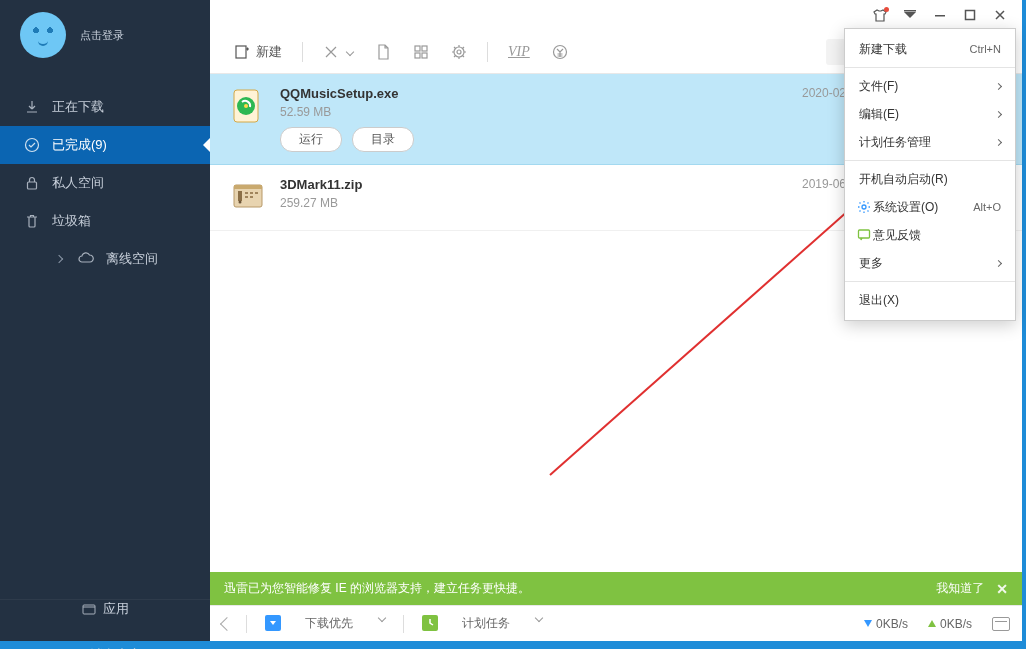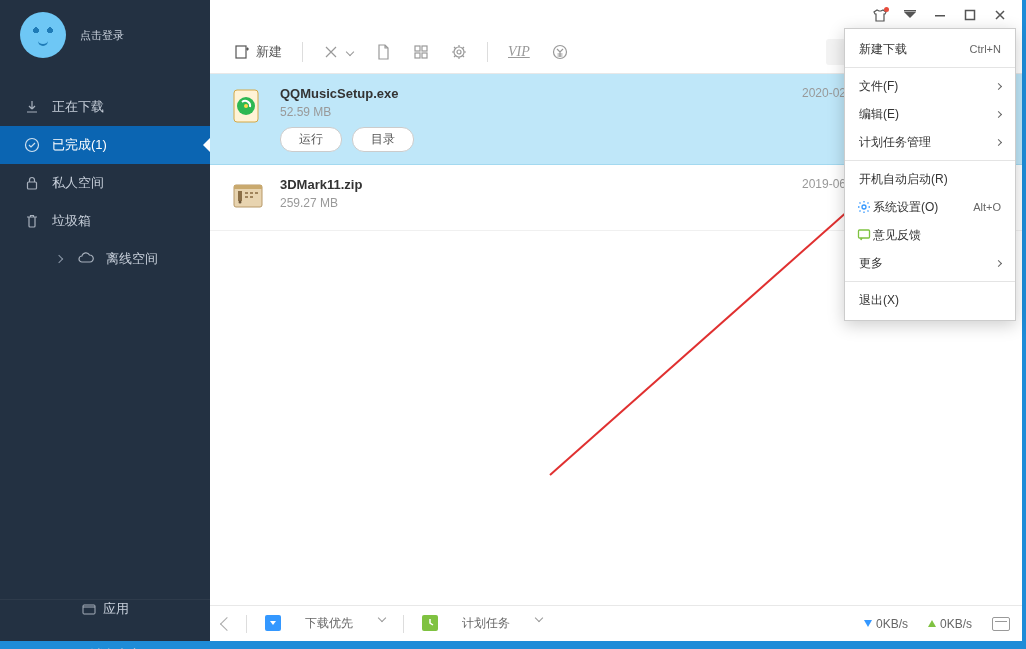--- a/index.html
+++ b/index.html
@@ -94,21 +94,21 @@
           </span>
         <span>正在下载</span>
       </div>
       <div class="nav-item active">
         <span class="nav-icon">
             <svg width="16" height="16" viewBox="0 0 16 16" fill="none" stroke="currentColor" stroke-width="1.2">
               <circle cx="8" cy="8" r="6.5"></circle>
               <path d="M5 8l2 2 4-4"></path>
             </svg>
           </span>
-        <span>已完成(1)</span>
+        <span>已完成(9)</span>
       </div>
       <div class="nav-item">
         <span class="nav-icon">
             <svg width="16" height="16" viewBox="0 0 16 16" fill="none" stroke="currentColor" stroke-width="1.2">
               <rect x="3.5" y="7" width="9" height="7" rx="1"></rect>
               <path d="M5.5 7V5a2.5 2.5 0 015 0v2"></path>
             </svg>
           </span>
         <span>私人空间</span>
       </div>
@@ -271,20 +271,25 @@
             </svg>
           </div>
         <div class="file-info">
           <div class="file-name">3DMark11.zip</div>
           <div class="file-size">259.27 MB</div>
         </div>
         <div class="file-date">2019-06-19 15:15:27</div>
       </div>
     </div>
 
+    <div class="banner">
+      <span class="banner-text">迅雷已为您智能修复 IE 的浏览器支持，建立任务更快捷。</span>
+      <span class="banner-ok">我知道了</span>
+      <span class="banner-close">✕</span>
+    </div>
 
     <div class="statusbar">
       <span class="status-chevron"></span>
       <span class="status-sep"></span>
       <div class="status-item">
         <span class="status-badge blue">
             <svg width="10" height="10" viewBox="0 0 10 10">
               <path d="M2 3l3 4 3-4" fill="#fff"></path>
             </svg>
           </span>

